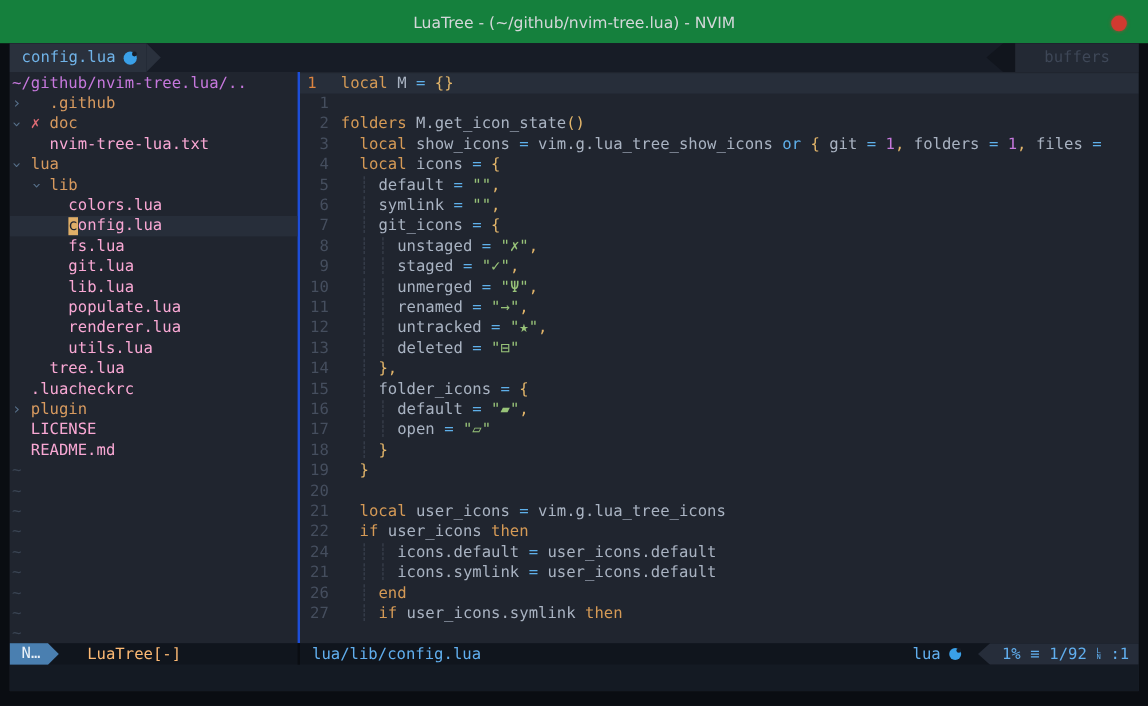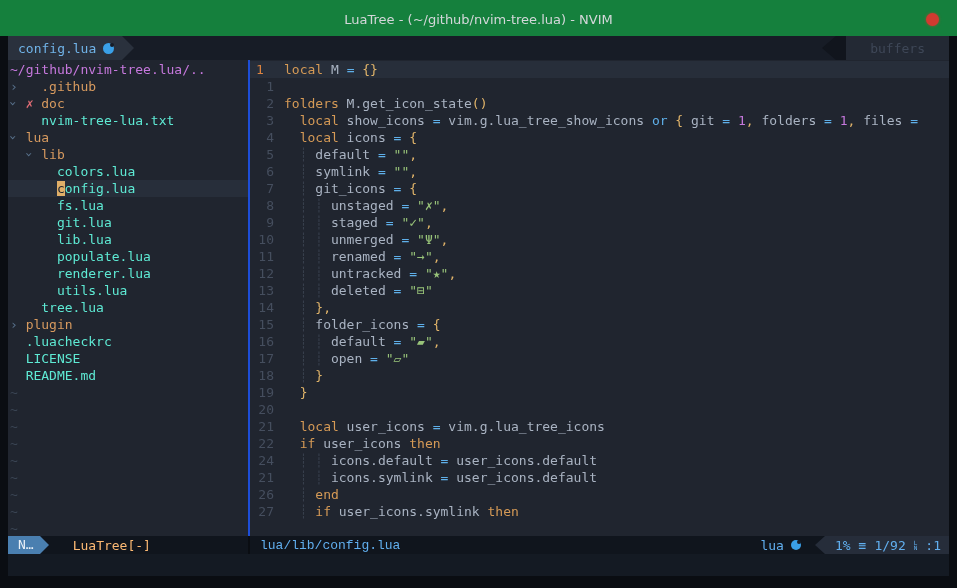--- a/index.html
+++ b/index.html
@@ -40,21 +40,21 @@
 
   
   .tree { width:242px; flex:0 0 auto; border-right:2px solid #1d4ed8; padding-top:1px; overflow:hidden; }
   .tree .row { padding-left:2px; }
   .tree .row.cursorline { background:#272e3a; }
   .pad { display:inline-block; height:1px; }
   .chev { color:#57708a; display:inline-block; width:1ch; }
   .chev.down { transform:rotate(90deg); }
   .t-root { color:#c678dd; }
   .t-folder { color:#d79a5f; }
-  .t-file { color:#5eead4; }
+  .t-file { color:#f9a8d4; }
   .t-badge { color:#e06c75; display:inline-block; width:1ch; }
   .block-cursor { background:#e0af68; color:#20252f; }
   .tilde { color:#3a4453; }
 
   
   .code { flex:1 1 auto; padding-top:1px; overflow:hidden; }
   .code .row { display:flex; }
   .code .row.cursorline { background:#272e3a; }
   .lnum { flex:0 0 34px; color:#454e5e; text-align:right; padding-right:10px; }
   .lnum.cur { text-align:left; padding-left:6px; color:#dd8440; }
@@ -68,21 +68,21 @@
   .tk-g { color:#39414e; }
 
   
   .statusline { height:18px; flex:0 0 auto; display:flex; background:#10151d; }
   .sl-left { width:242px; flex:0 0 auto; display:flex; align-items:center; border-right:2px solid #0a0d12; }
   .mode-seg { background:#4a7fb0; color:#eaf1f8; height:18px; line-height:18px; padding:0 6px 0 10px; }
   .mode-arrow { width:0; height:0; border-top:9px solid transparent; border-bottom:9px solid transparent;
     border-left:9px solid #4a7fb0; }
   .sl-lualine { color:#fdba74; margin-left:24px; }
   .sl-right { flex:1; display:flex; align-items:center; overflow:hidden; }
-  .sl-file { color:#61afef; margin-left:10px;font-family:Liberation Mono, monospace; }
+  .sl-file { color:#61afef; margin-left:10px; }
   .sl-fill { flex:1; }
   .sl-ft { color:#61afef; display:flex; align-items:center; gap:7px; margin-right:14px; }
   .sl-wedge { width:0; height:0; border-top:9px solid transparent; border-bottom:9px solid transparent;
     border-right:10px solid #262d3a; }
   .sl-pos-seg { background:#262d3a; color:#61afef; height:18px; display:flex; align-items:center;
     gap:8px; padding:0 8px 0 10px; }
   .lines-icon { color:#61afef; }
   .lnstack { display:inline-flex; flex-direction:column; justify-content:center; line-height:5.5px;
     font-size:6px; color:#61afef; vertical-align:middle; }
 
@@ -123,22 +123,22 @@
         <div class="row"><span class="pad" style="width: 2ch;"></span><span class="chev down">›</span><span class="pad" style="width: 1ch;"></span><span class="t-folder">lib</span></div>
         <div class="row"><span class="pad" style="width: 6ch;"></span><span class="t-file">colors.lua</span></div>
         <div class="row cursorline"><span class="pad" style="width: 6ch;"></span><span class="block-cursor">c</span><span class="t-file">onfig.lua</span></div>
         <div class="row"><span class="pad" style="width: 6ch;"></span><span class="t-file">fs.lua</span></div>
         <div class="row"><span class="pad" style="width: 6ch;"></span><span class="t-file">git.lua</span></div>
         <div class="row"><span class="pad" style="width: 6ch;"></span><span class="t-file">lib.lua</span></div>
         <div class="row"><span class="pad" style="width: 6ch;"></span><span class="t-file">populate.lua</span></div>
         <div class="row"><span class="pad" style="width: 6ch;"></span><span class="t-file">renderer.lua</span></div>
         <div class="row"><span class="pad" style="width: 6ch;"></span><span class="t-file">utils.lua</span></div>
         <div class="row"><span class="pad" style="width: 4ch;"></span><span class="t-file">tree.lua</span></div>
+        <div class="row"><span class="pad" style="width: 2ch;"></span><span class="t-file">.luacheckrc</span></div>
         <div class="row"><span class="chev">›</span><span class="pad" style="width: 1ch;"></span><span class="t-folder">plugin</span></div>
-        <div class="row"><span class="pad" style="width: 2ch;"></span><span class="t-file">.luacheckrc</span></div>
         <div class="row"><span class="pad" style="width: 2ch;"></span><span class="t-file">LICENSE</span></div>
         <div class="row"><span class="pad" style="width: 2ch;"></span><span class="t-file">README.md</span></div>
         <div class="row tilde">~</div>
         <div class="row tilde">~</div>
         <div class="row tilde">~</div>
         <div class="row tilde">~</div>
         <div class="row tilde">~</div>
         <div class="row tilde">~</div>
         <div class="row tilde">~</div>
         <div class="row tilde">~</div>

